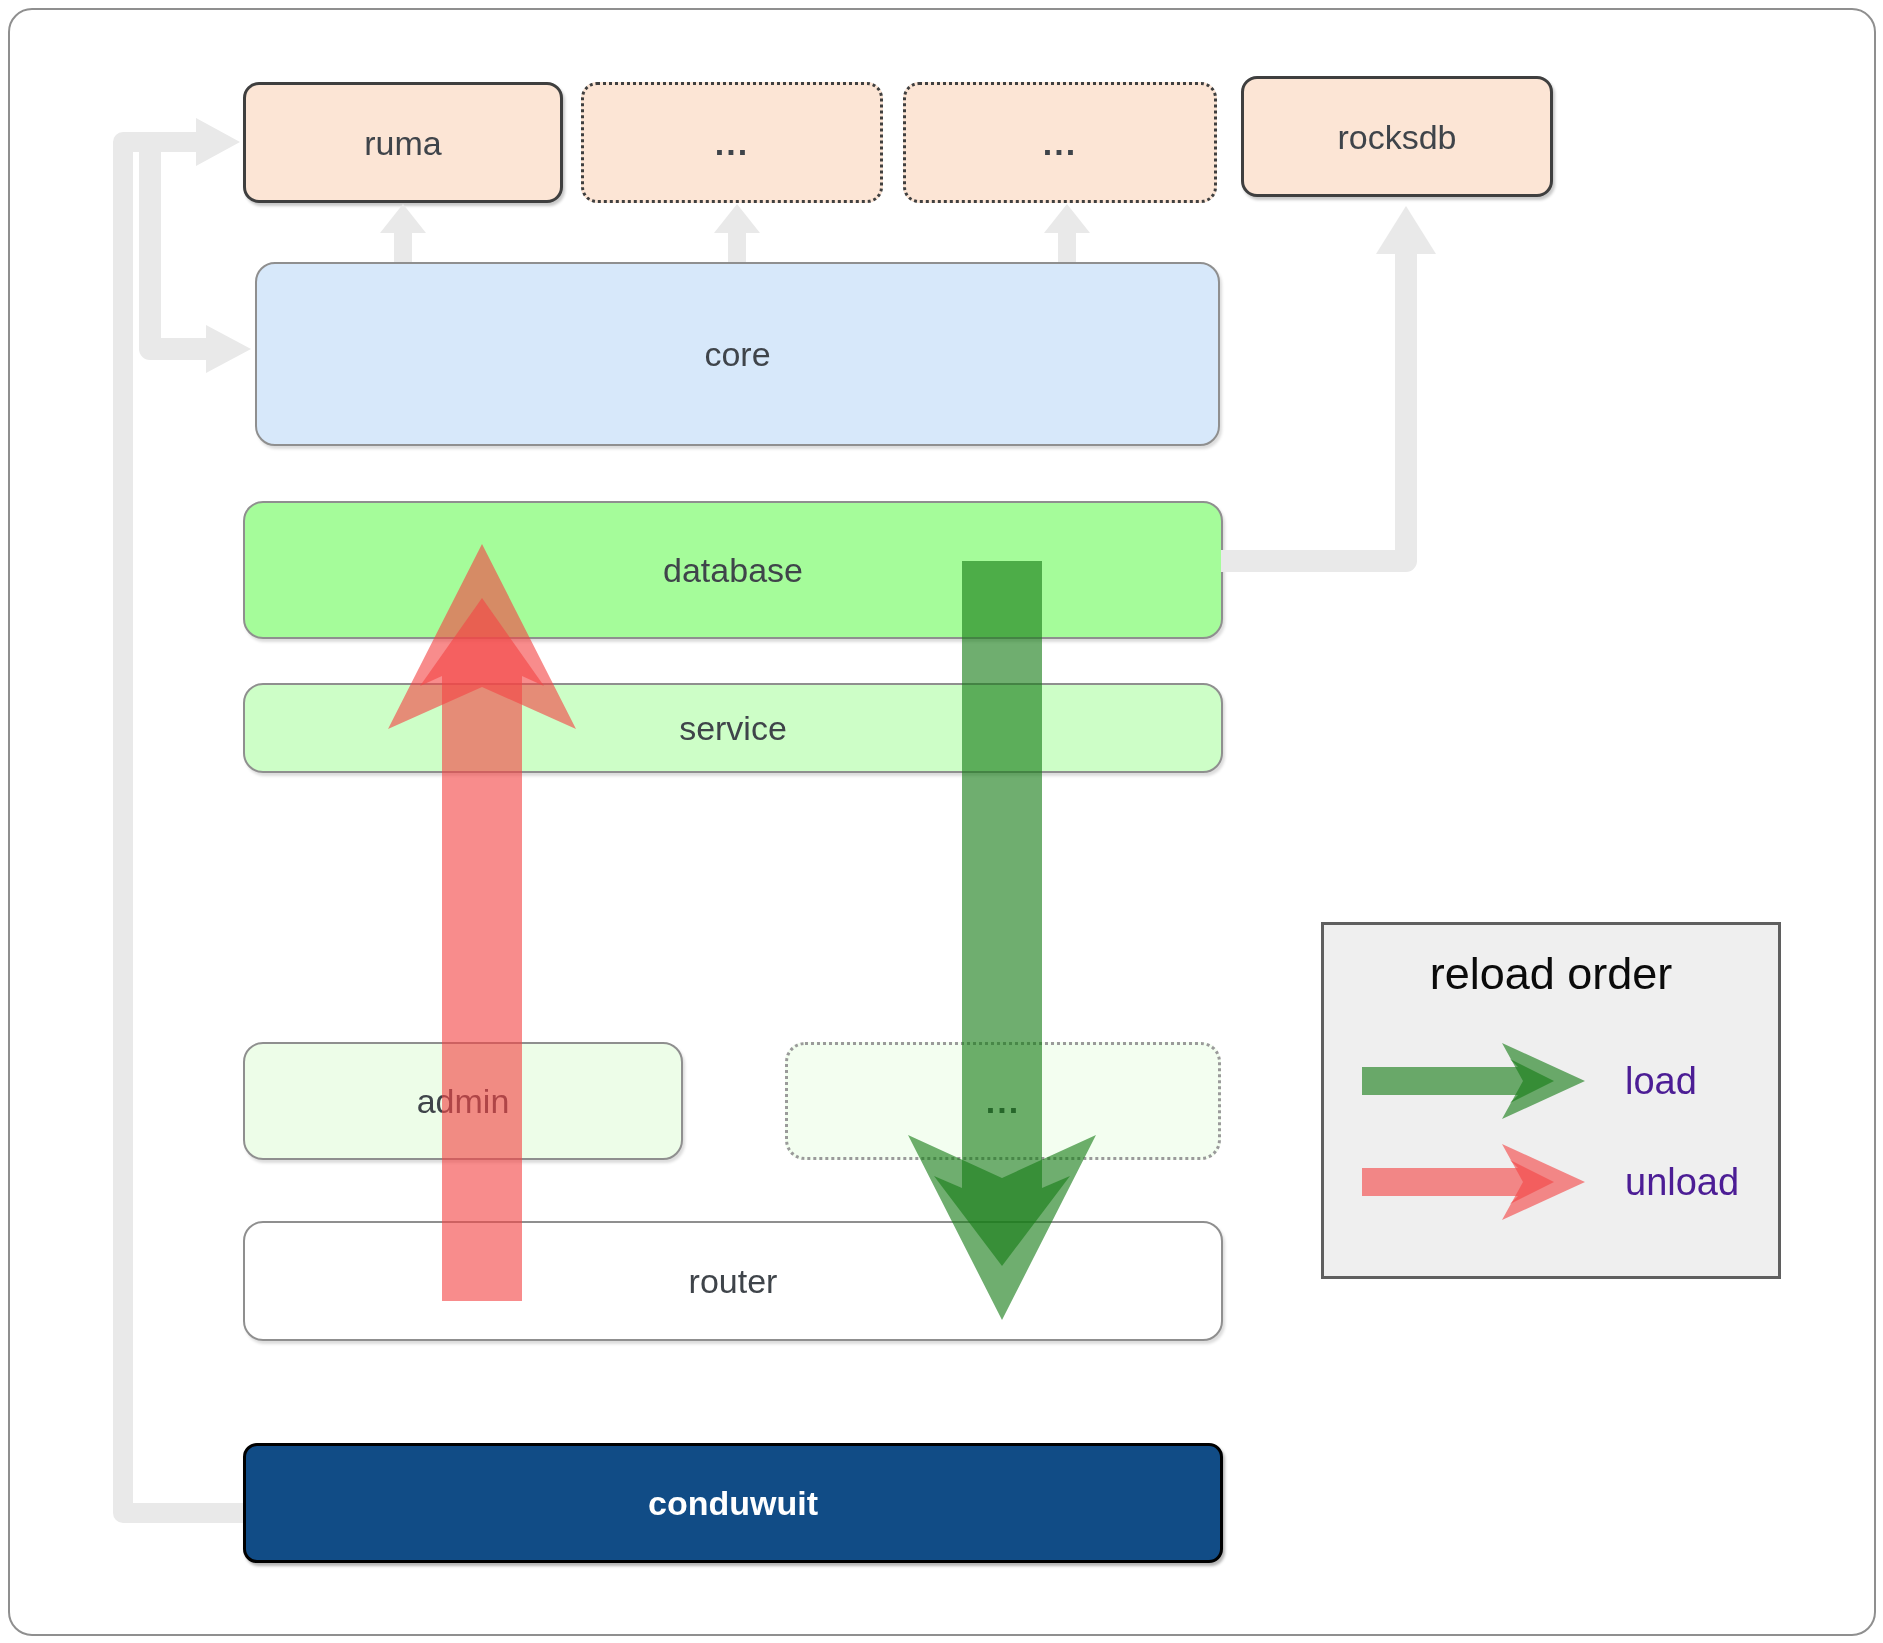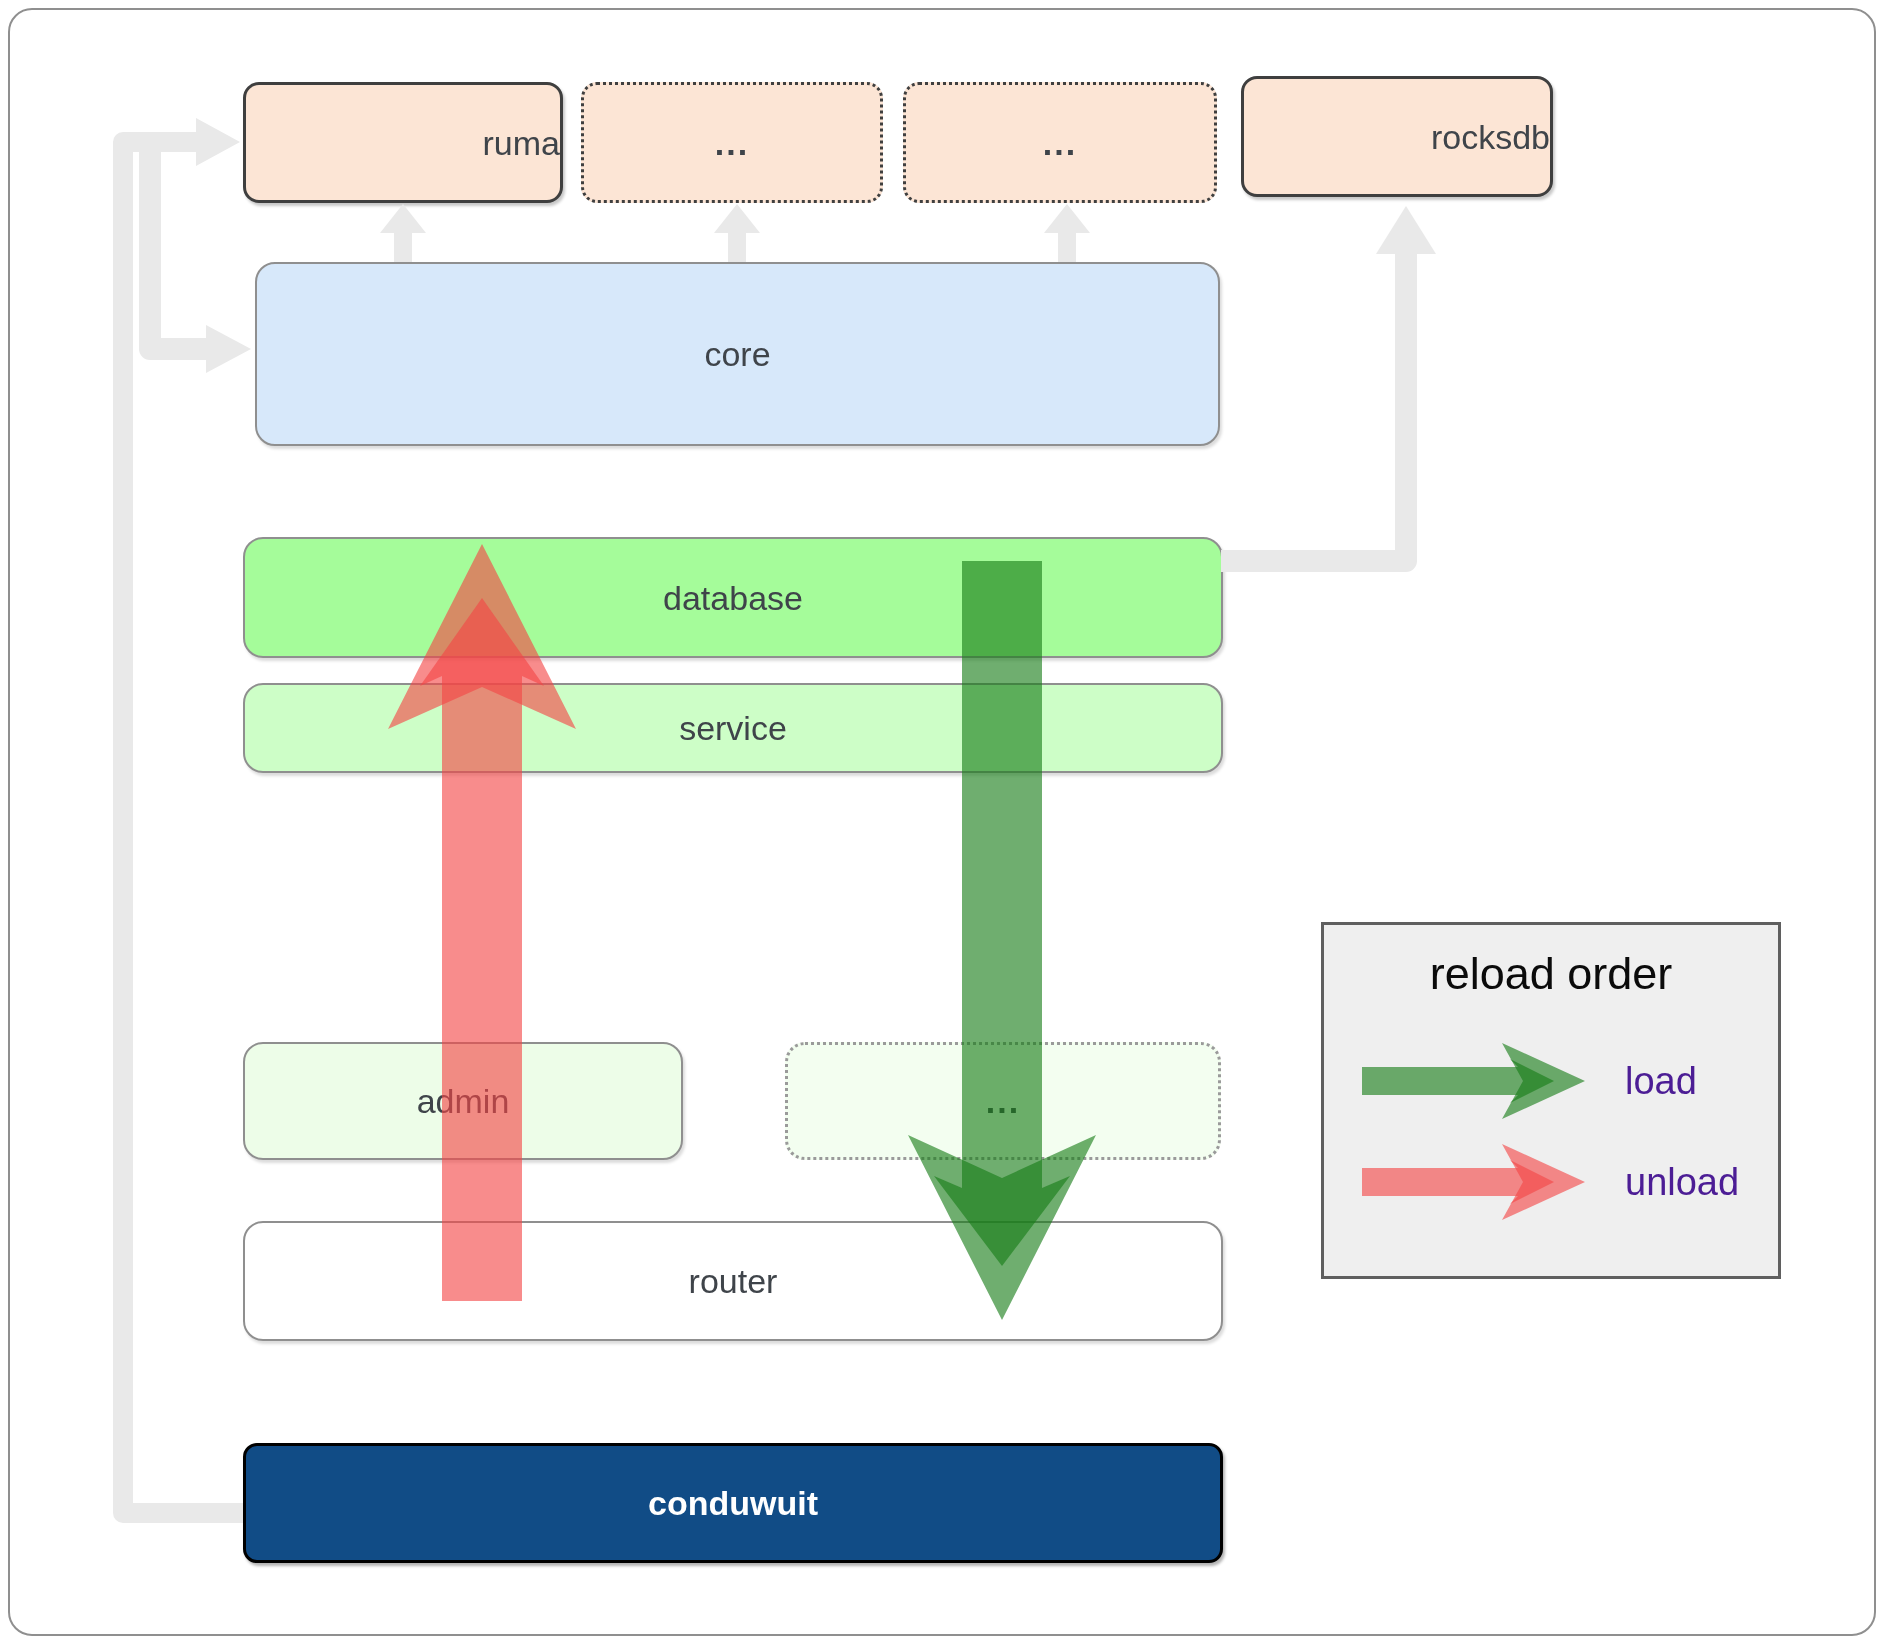--- a/index.html
+++ b/index.html
@@ -9,31 +9,31 @@
   }
   .frame{
     position:absolute;left:8px;top:8px;width:1864px;height:1624px;
     border:2px solid #8f8f8f;border-radius:24px;
   }
   .box{
     position:absolute;box-sizing:border-box;display:flex;align-items:center;justify-content:center;
     color:#3f444a;font-size:34px;line-height:1;
   }
   .box .lbl{white-space:nowrap;}
-  .solid-dark{border:3px solid #3f3f3f;border-radius:16px;box-shadow:2px 3px 3px rgba(0,0,0,.22);justify-content:flex-end;}
+  .solid-dark{border:3px solid #3f3f3f;border-radius:16px;box-shadow:2px 3px 3px rgba(0,0,0,.22);}
   .dotted-dark{border:3px dotted #3f3f3f;border-radius:16px;}
   .solid-gray{border:2px solid #8f8f8f;border-radius:20px;box-shadow:2px 3px 3px rgba(0,0,0,.14);}
   .dotted-gray{border:3px dotted #9a9a9a;border-radius:20px;}
   .peach{background:#fce5d5;}
   .b-ruma{left:243px;top:82px;width:320px;height:121px;}
   .b-dep1{left:581px;top:82px;width:302px;height:121px;}
   .b-dep2{left:903px;top:82px;width:314px;height:121px;}
   .b-rocksdb{left:1241px;top:76px;width:312px;height:121px;}
   .b-core{left:255px;top:262px;width:965px;height:184px;background:#d7e8fa;}
-  .b-database{left:243px;top:501px;width:980px;height:121px;background:#a5fc9a;margin-top:36px;}
+  .b-database{left:243px;top:501px;width:980px;height:138px;background:#a5fc9a;}
   .b-service{left:243px;top:683px;width:980px;height:90px;background:#cdfec7;}
   .b-api{left:243px;top:863px;width:980px;height:118px;background:#e1fedb;}
   .b-admin{left:243px;top:1042px;width:440px;height:118px;background:#edfde8;}
   .b-adminmore{left:785px;top:1042px;width:436px;height:118px;background:#f3fef0;}
   .b-router{left:243px;top:1221px;width:980px;height:120px;background:#ffffff;}
   .b-conduwuit{left:243px;top:1443px;width:980px;height:120px;background:#114c86;
     border:3px solid #000;border-radius:14px;color:#ffffff;font-weight:bold;
     box-shadow:2px 3px 3px rgba(0,0,0,.3);}
   .dots{font-weight:bold;letter-spacing:2px;}
   .legend{

